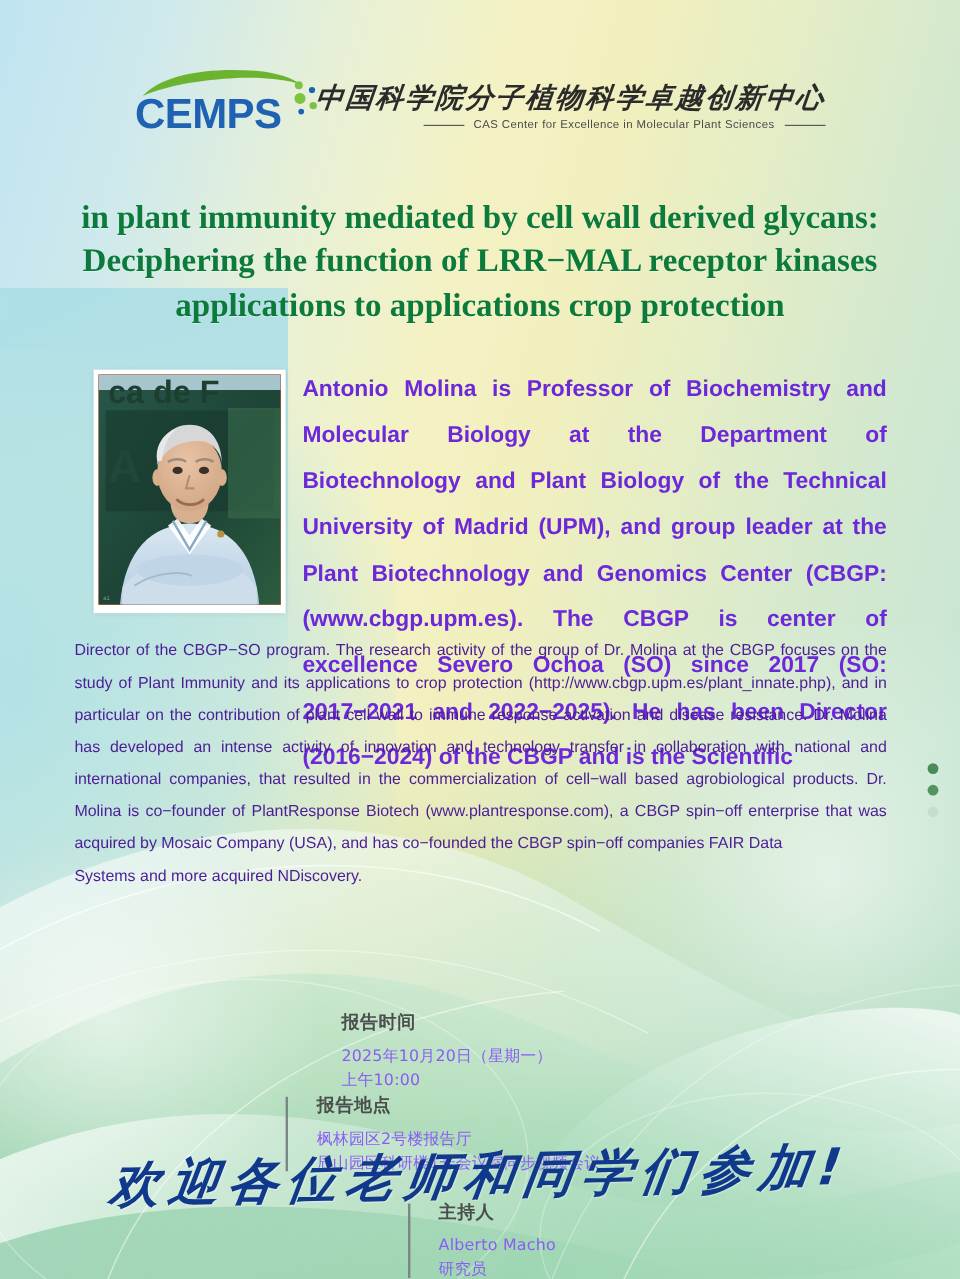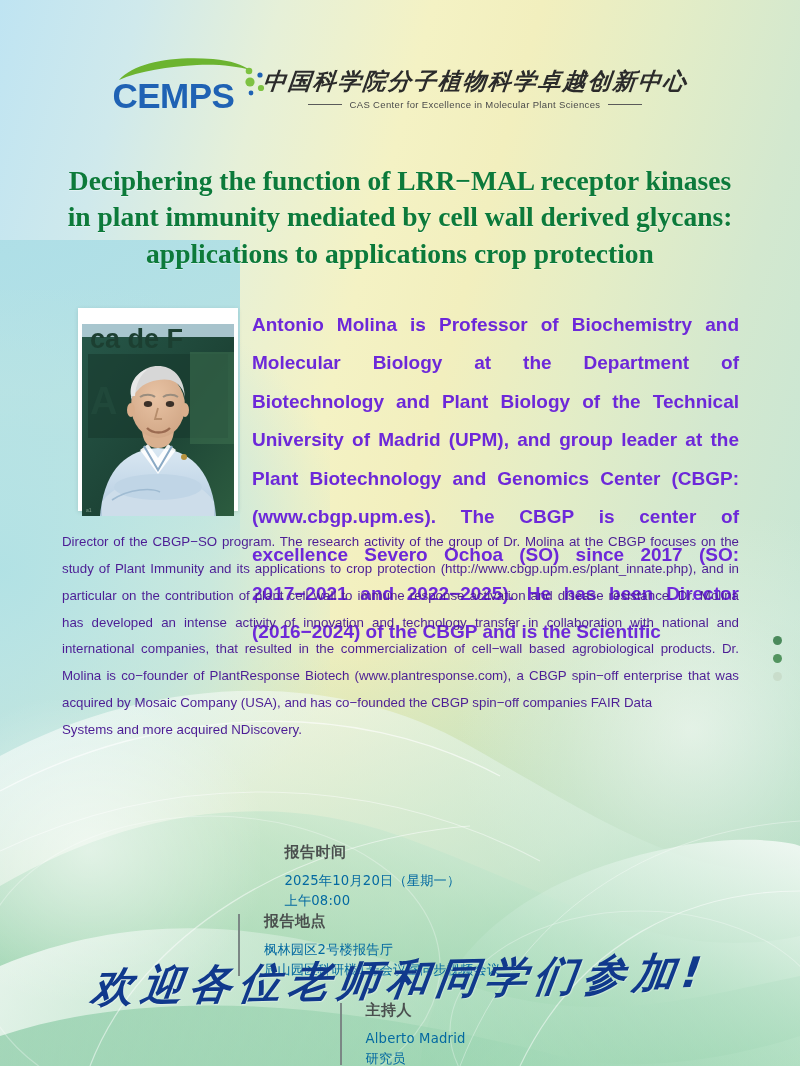--- a/index.html
+++ b/index.html
@@ -160,21 +160,21 @@
     letter-spacing: 2px;
     white-space: nowrap;
     transform: skewX(-6deg);
   }
 
   .logo-cn-sub-row {
     display: flex;
     align-items: center;
     gap: 8px;
     width: 100%;
-    justify-content: center;
+    justify-content: flex-end;
   }
 
   .logo-rule {
     height: 1px;
     width: 34px;
     background: #5a5a5a;
   }
 
   .logo-cn-sub {
     font-family: "Liberation Sans", sans-serif;
@@ -209,21 +209,20 @@
     background: #ffffff;
     padding: 4px 4px 7px 4px;
     box-shadow: 0 1px 4px rgba(60,90,70,0.18);
   }
 
   .portrait-inner {
     position: relative;
     width: 100%; height: 100%;
     overflow: hidden;
     background: #c2410c;
-    margin-top: 12px;
   }
 
   
   .bio {
     position: absolute;
     left: 252px; top: 306px;
     width: 487px;
     font-size: 19px;
     line-height: 2.02;
     color: #6d28d9;
@@ -274,21 +273,21 @@
     font-size: 15px;
     font-weight: bold;
     color: #4a4f4e;
     margin-bottom: 9px;
     letter-spacing: 0.5px;
   }
 
   .info-line {
     font-family: "DejaVu Sans", sans-serif;
     font-size: 13.2px;
-    color: #0369a1;
+    color: #8b5cf6;
     line-height: 1.55;
     letter-spacing: 0.2px;
     white-space: nowrap;
   }
 
   
   .calligraphy {
     position: absolute;
     left: 0; top: 952px;
     width: 800px;
@@ -399,22 +398,22 @@
         <div class="logo-cn-sub-row">
           <span class="logo-rule"></span>
           <span class="logo-cn-sub">CAS Center for Excellence in Molecular Plant Sciences</span>
           <span class="logo-rule"></span>
         </div>
       </div>
 
     </div>
 
     <div class="title">
+      <span class="tl">in plant immunity mediated by cell wall derived glycans:</span>
       <span class="tl">Deciphering the function of LRR−MAL receptor kinases</span>
-      <span class="tl">in plant immunity mediated by cell wall derived glycans:</span>
       <span class="tl tl3">applications to applications crop protection</span>
     </div>
 
     <div class="portrait">
       <div class="portrait-inner">
         <svg width="152" height="192" viewBox="0 0 152 192">
           <defs>
             <linearGradient id="pbg" x1="0" y1="0" x2="1" y2="1">
               <stop offset="0%" stop-color="#27584a"></stop>
               <stop offset="55%" stop-color="#1d4436"></stop>
@@ -474,32 +473,32 @@
     <div class="bio-wide">
       <p>Director of the CBGP−SO program.  The research activity of the group of Dr. Molina at the CBGP focuses on the study of Plant Immunity and its applications to crop protection (http://www.cbgp.upm.es/plant_innate.php), and in particular on the contribution of plant cell wall to immune response activation and disease resistance. Dr. Molina has developed an intense activity of innovation and technology transfer in collaboration with national and international companies, that resulted in the commercialization of cell−wall based agrobiological products. Dr. Molina is co−founder of PlantResponse Biotech (www.plantresponse.com), a CBGP spin−off enterprise that was acquired by Mosaic Company (USA), and has co−founded the CBGP spin−off companies FAIR Data</p>
       <p class="last">Systems and more acquired NDiscovery.</p>
     </div>
 
     <div class="info-row">
 
       <div class="info-col c1">
         <div class="info-head">报告时间</div>
         <div class="info-line">2025年10月20日（星期一）</div>
-        <div class="info-line">上午08:00</div>
+        <div class="info-line">上午10:00</div>
       </div>
 
       <div class="info-col c2">
         <div class="info-head">报告地点</div>
         <div class="info-line">枫林园区2号楼报告厅</div>
         <div class="info-line">辰山园区科研楼1号会议室同步视频会议</div>
       </div>
 
       <div class="info-col c3">
         <div class="info-head">主持人</div>
-        <div class="info-line">Alberto Madrid</div>
+        <div class="info-line">Alberto Macho</div>
         <div class="info-line">研究员</div>
       </div>
 
     </div>
 
     <div class="calligraphy">欢迎各位老师和同学们参加!</div>
 
     <div class="edge-dots">
       <span class="edge-dot d1"></span>
       <span class="edge-dot d2"></span>

